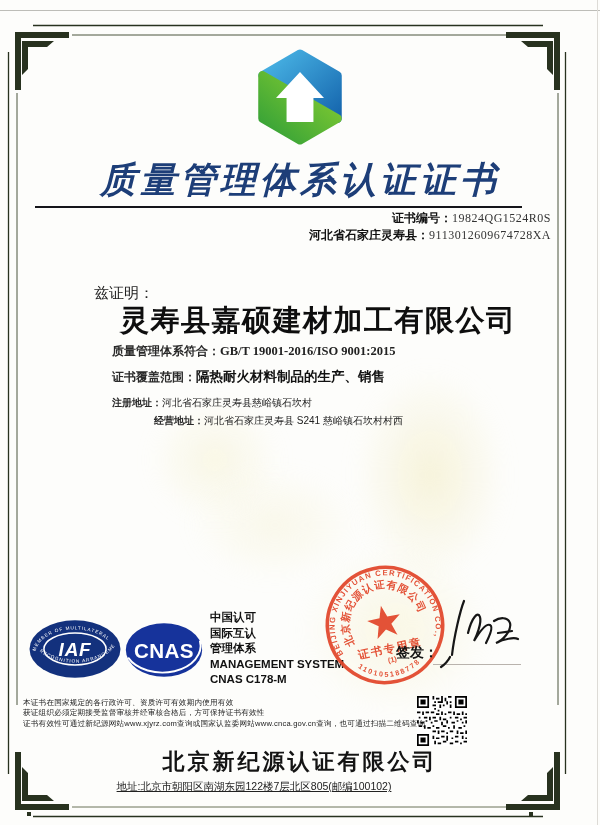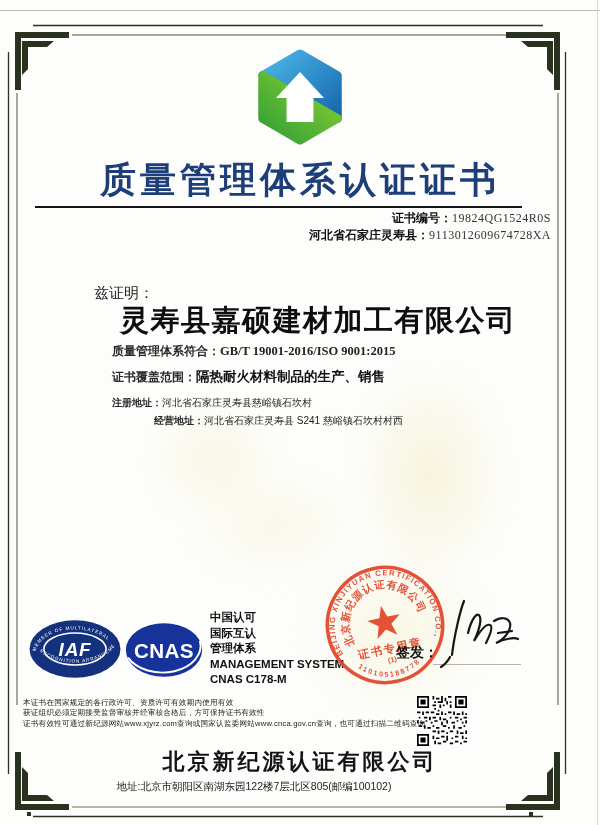--- a/index.html
+++ b/index.html
@@ -10,21 +10,21 @@
   .scan-top{left:0;top:10px;width:600px;height:1px;background:#bdbdb8;}
   .scan-right{right:2px;top:0;width:1px;height:825px;background:#dddbd6;}
   
   .wm{border-radius:50%;filter:blur(10px);pointer-events:none;}
   .wm1{left:355px;top:370px;width:150px;height:210px;background:radial-gradient(closest-side,rgba(242,236,195,.6),rgba(242,236,195,0));}
   .wm2{left:300px;top:545px;width:190px;height:170px;background:radial-gradient(closest-side,rgba(246,241,205,.5),rgba(246,241,205,0));}
   .wm3{left:150px;top:400px;width:130px;height:120px;background:radial-gradient(closest-side,rgba(244,239,200,.45),rgba(244,239,200,0));}
   .wm4{left:190px;top:470px;width:170px;height:110px;background:radial-gradient(closest-side,rgba(244,239,200,.35),rgba(244,239,200,0));}
   
   .cert-title{left:0;top:156px;width:600px;text-align:center;font-size:36px;font-weight:bold;
-              letter-spacing:4px;color:#1d3e78;}
+              letter-spacing:4px;color:#1d3e78;font-style:italic;}
   .title-rule{left:35px;top:206px;width:487px;height:2px;background:#15151a;}
   .certmeta{top:210px;right:49px;text-align:right;font-size:12px;line-height:16.5px;}
   .certmeta .k{font-weight:bold;color:#111;}
   .certmeta .v{font-family:"Liberation Serif","DejaVu Serif",serif;color:#333;letter-spacing:.5px;}
   
   .certify{left:94px;top:284px;font-size:15px;color:#222;}
   .company{left:120px;top:301px;font-size:29px;font-weight:bold;letter-spacing:1.5px;color:#0e0e0e;}
   .kv{font-size:12px;color:#222;}
   .kv .k{font-weight:bold;color:#2a2a2a;}
   .standard{left:112px;top:343px;}
@@ -39,21 +39,21 @@
   .dates .v{font-family:"Liberation Serif","DejaVu Serif",serif;color:#222;}
   
   .accred-text{left:210px;top:610px;font-size:11.5px;font-weight:bold;line-height:15.5px;color:#111;}
   
   .seal-wrap{left:322px;top:562px;width:126px;height:126px;transform:rotate(-12deg);opacity:.93;}
   .sign-label{left:396px;top:644px;font-size:14px;font-weight:bold;color:#151515;}
   .sign-line{left:433px;top:664px;width:88px;height:1px;background:#b9b3ad;}
   
   .notes{left:23px;top:698px;font-size:7.6px;line-height:10.4px;color:#1c1c1c;letter-spacing:.2px;}
   .f-company{left:0;top:747px;width:600px;text-align:center;font-size:22px;font-weight:600;letter-spacing:3px;color:#141414;}
-  .f-address{left:0;top:780px;width:508px;text-align:center;font-size:10.5px;color:#222;}
+  .f-address{left:0;top:780px;width:508px;text-align:center;font-size:10.5px;color:#222;text-decoration:underline;}
 </style>
 </head>
 <body>
 
 <div class="page">
 
   <div class="abs scan-top"></div>
   <div class="abs scan-right"></div>
 
   <div class="abs wm wm1"></div>

